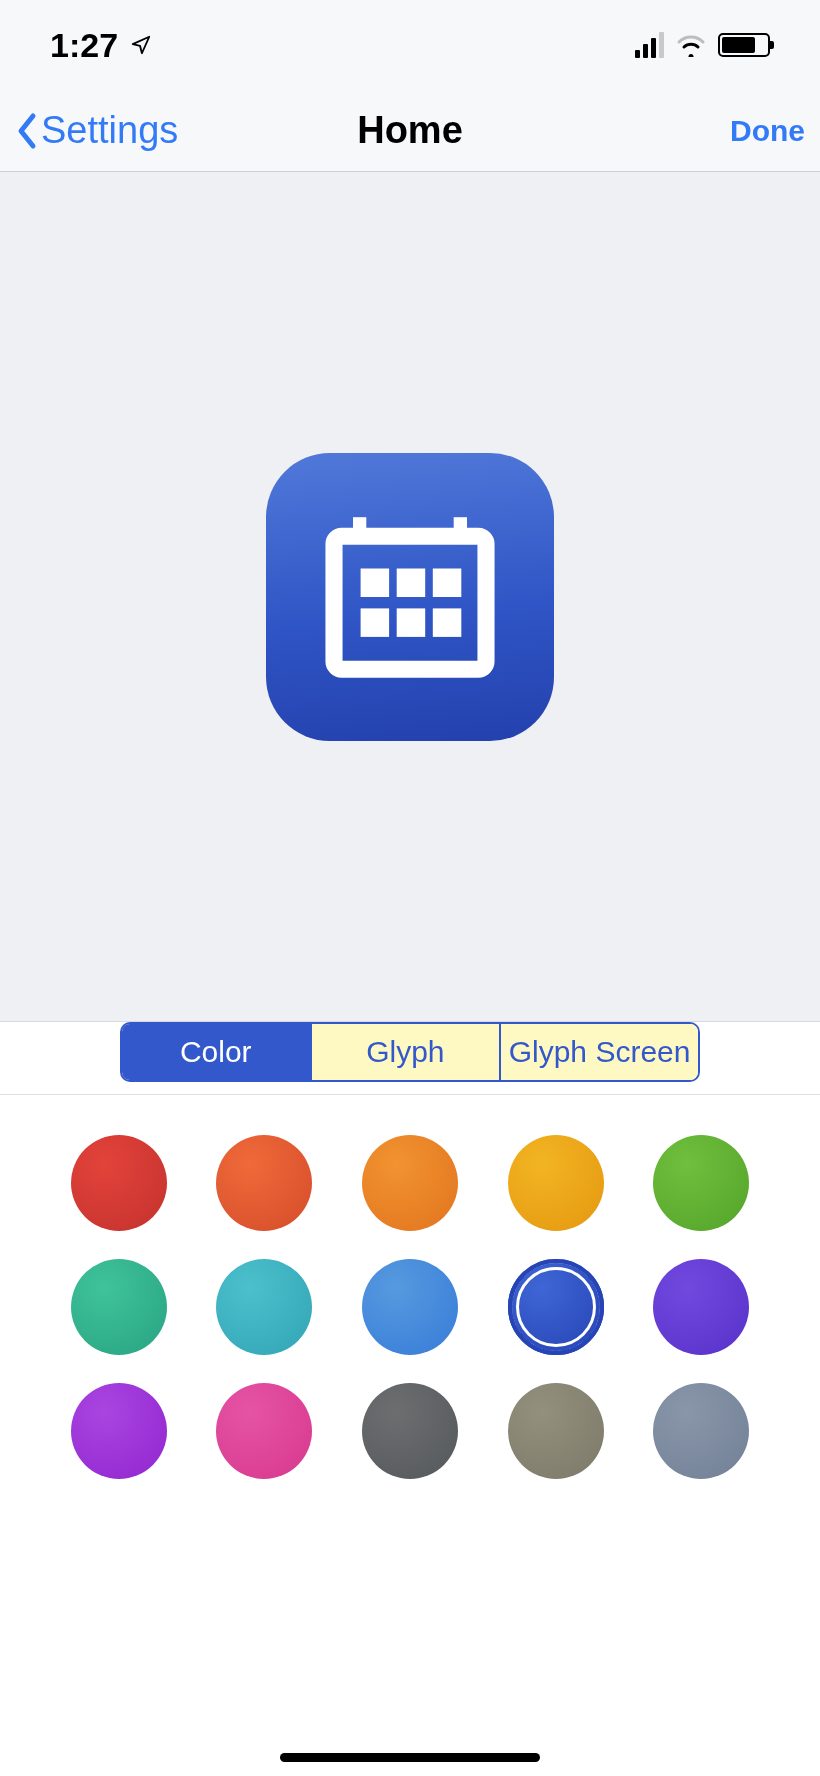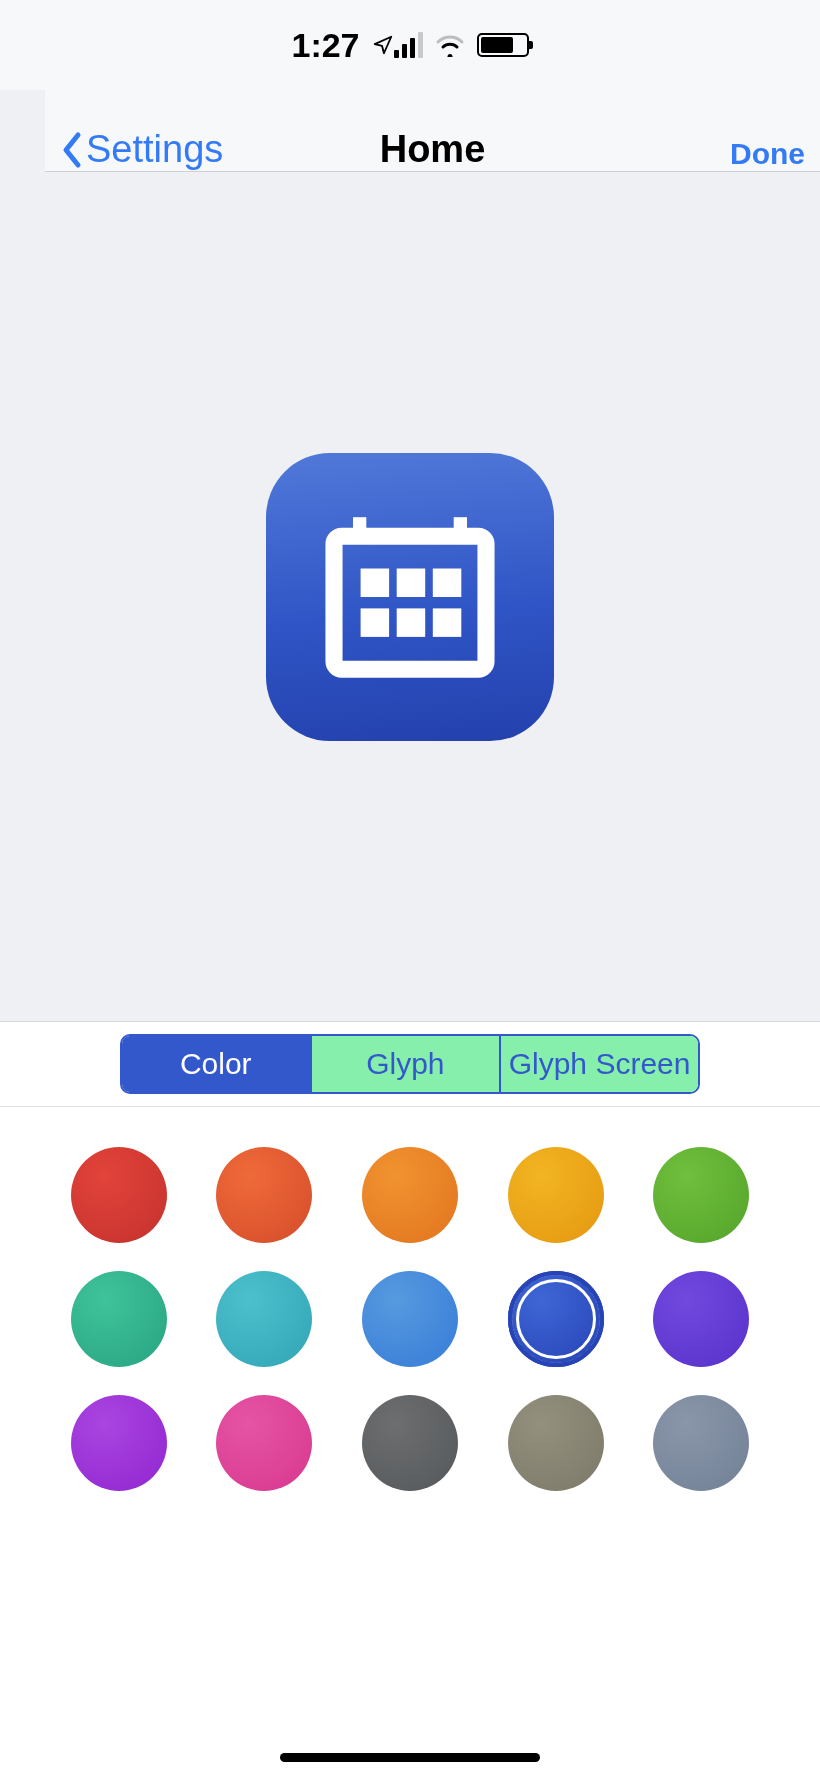--- a/index.html
+++ b/index.html
@@ -1,21 +1,21 @@
 <!DOCTYPE html>
 <html><head>
 <meta charset="utf-8">
 <style>
   * { box-sizing: border-box; margin: 0; padding: 0; -webkit-font-smoothing: antialiased; }
   html, body { width: 820px; height: 1776px; font-family: -apple-system, "Helvetica Neue", Arial, sans-serif; background:#eef0f3; overflow:hidden; }
 
   
   .status-bar {
     height: 90px;
-    display:flex; align-items:center; justify-content:center;
+    display:flex; align-items:center; justify-content:space-between;
     padding: 0 50px 0 50px;
     background:#f7f8fa;
   }
   .status-left { display:flex; align-items:center; gap:12px;}
   .status-time { font-size:34px; font-weight:600; letter-spacing:0px; }
   .status-right { display:flex; align-items:center; gap:12px; }
 
   .location-icon { width:22px; height:22px; }
 
   .signal { display:flex; align-items:flex-end; gap:3px; height:26px;}
@@ -27,24 +27,23 @@
   .wifi-icon { width:30px; height:24px; }
   .battery { width:52px; height:24px; border:2px solid #000; border-radius:5px; position:relative; }
   .battery::after{ content:""; position:absolute; right:-6px; top:6px; width:4px; height:8px; background:#000; border-radius:0 2px 2px 0;}
   .battery .fill{ position:absolute; left:2px; top:2px; bottom:2px; width:68%; background:#000; border-radius:2px;}
 
   
   .nav-bar {
     height: 82px;
     background:#f7f8fa;
     border-bottom:1px solid #cfcfd2;
-    display:flex; align-items:flex-end; justify-content:space-between;
+    display:flex; align-items:center; justify-content:space-between;
     padding:0 15px;
     position:relative;
-    margin-left:45px;
   }
   .nav-back { display:flex; align-items:center; gap:4px; color:#337af7; font-size:38px; font-weight:400; cursor:pointer;}
   .nav-back svg{ width:22px; height:38px;}
   .nav-title { position:absolute; left:0; right:0; text-align:center; font-size:38px; font-weight:600; color:#000; pointer-events:none;}
   .nav-done { color:#337af7; font-size:30px; font-weight:600; cursor:pointer;}
 
   
   .preview-area{
     height: 850px;
     width:100%;
@@ -56,38 +55,38 @@
     width:288px; height:288px;
     border-radius:64px;
     background:linear-gradient(175deg,#5179d9 0%,#3055c6 55%,#2341ad 100%);
     display:flex; align-items:center; justify-content:center;
   }
   .icon-preview svg{ width:190px; height:190px; }
 
   
   .seg-wrap{
     background:#fff;
-    height:85px;
-    display:flex; align-items:center; justify-content:center;
+    height:73px;
+    display:flex; align-items:flex-start; justify-content:center;
     border-bottom:1px solid #e0e1e4;
   }
   .segmented{
     display:flex;
     width:580px; height:60px;
     border:2px solid #3358cc;
     border-radius:10px;
     overflow:hidden;
   }
   .seg-item{
     flex:1;
     display:flex; align-items:center; justify-content:center;
     font-size:30px; color:#3358cc;
     border-right:2px solid #3358cc;
     cursor:pointer;
-    background:#86efac;
+    background:#fef9c3;
   }
   .seg-item:last-child{border-right:none; flex:1.05;}
   .seg-item.selected{ background:#3358cc; color:#fff; }
 
   
   .colors-panel{
     background:#fff;
     flex:1;
     padding:40px 60px 0 60px;
   }

